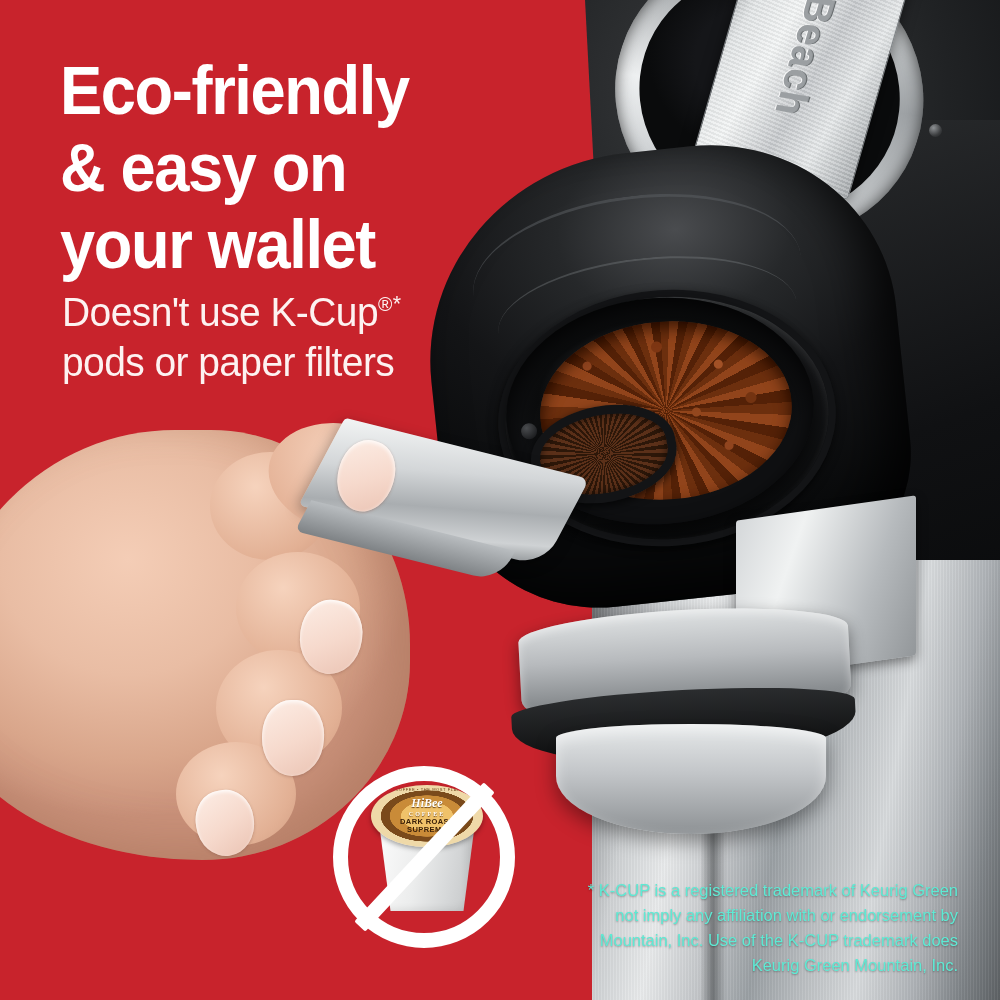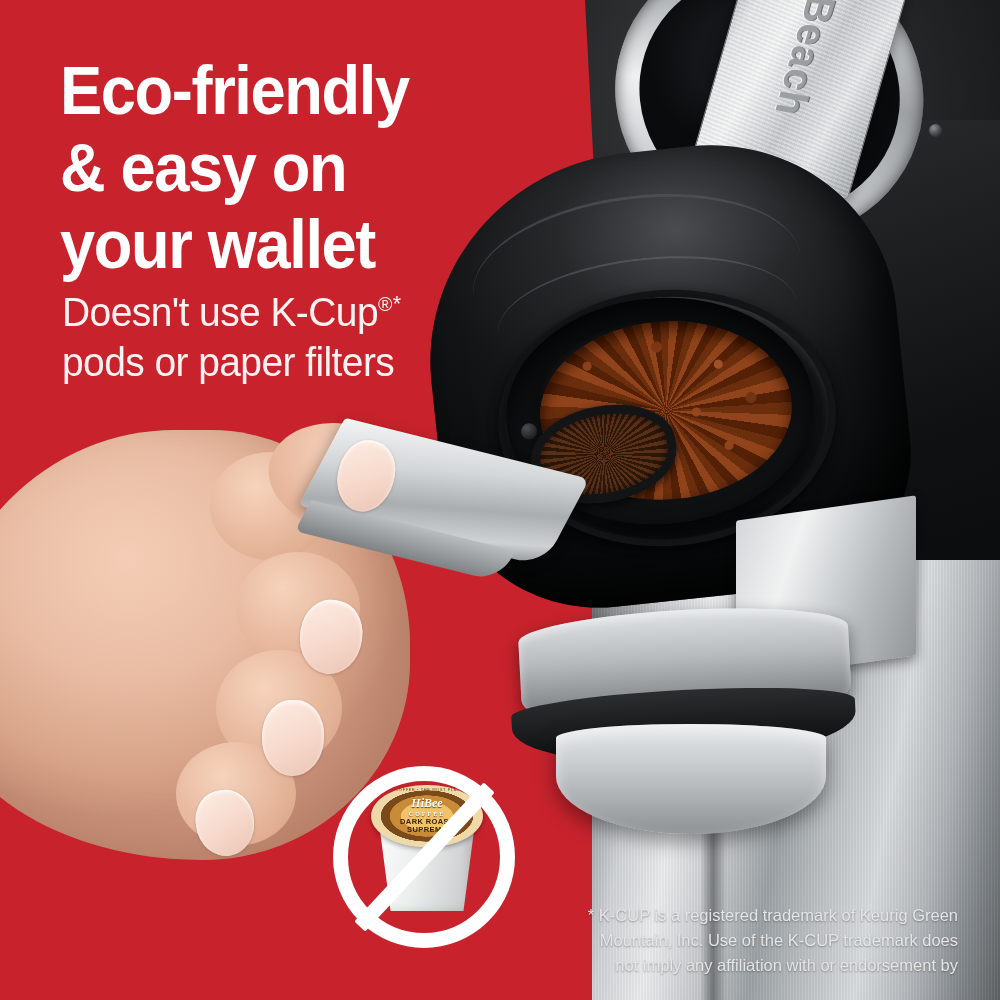--- a/index.html
+++ b/index.html
@@ -237,21 +237,21 @@
     color:#fdf2f1;font-weight:400;
     font-size:41px;line-height:50px;letter-spacing:-.6px;
     transform:scaleX(.95);transform-origin:left top;
   }
   .subhead div{white-space:nowrap;}
   .sup{font-size:.5em;vertical-align:super;line-height:0;}
   .sup-star{font-size:.55em;vertical-align:super;line-height:0;margin-left:1px;}
 
   .footnote{
     position:absolute;right:42px;bottom:22px;width:410px;
-    text-align:right;color:#e5e5e5;
+    text-align:right;color:#5eead4;
     font-size:16.5px;line-height:25px;
     text-shadow:0 1px 2px rgba(0,0,0,.35);
   }
   .footnote div{white-space:nowrap;}
 
   
   .nopods{position:absolute;left:333px;top:766px;width:188px;height:192px;}
   .pod{
     position:absolute;left:38px;top:13px;width:112px;height:130px;
   }
@@ -362,17 +362,18 @@
         <div class="pod-brand"><span>HiBee</span><small>COFFEE</small></div>
         <div class="pod-variety"><span>DARK ROAST</span><br><span>SUPREME</span></div>
       </div>
     </div>
     <div class="no-circle"></div>
     <div class="no-slash"></div>
   </div>
 
   <div class="footnote">
     <div>* K-CUP is a registered trademark of Keurig Green</div>
+    <div>not imply any affiliation with or endorsement by</div>
     <div>Mountain, Inc. Use of the K-CUP trademark does</div>
-    <div>not imply any affiliation with or endorsement by</div>
+    <div>Keurig Green Mountain, Inc.</div>
   </div>
 
 </div>
 
 </body></html>

